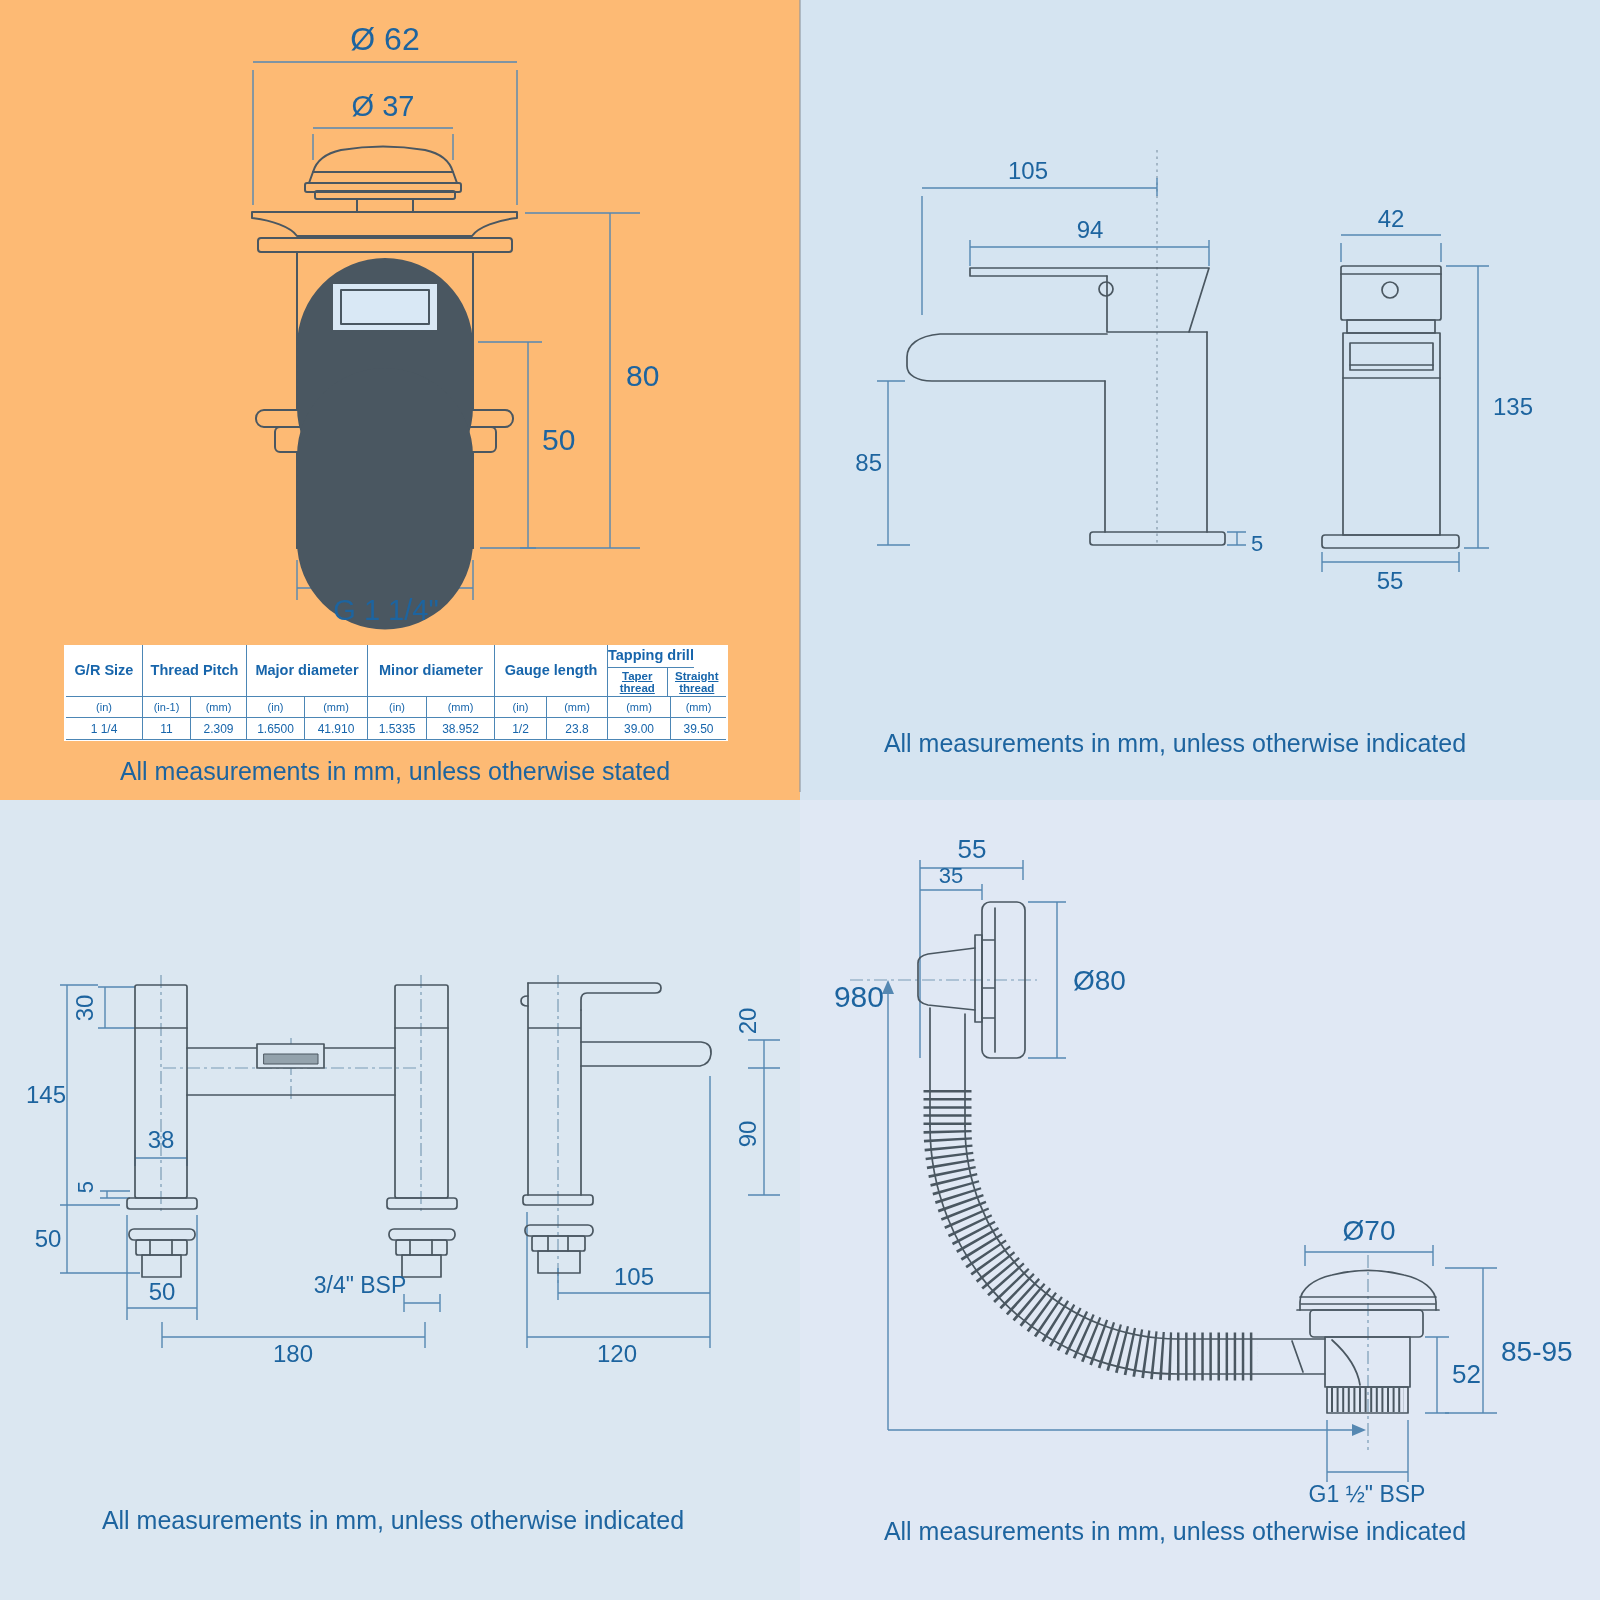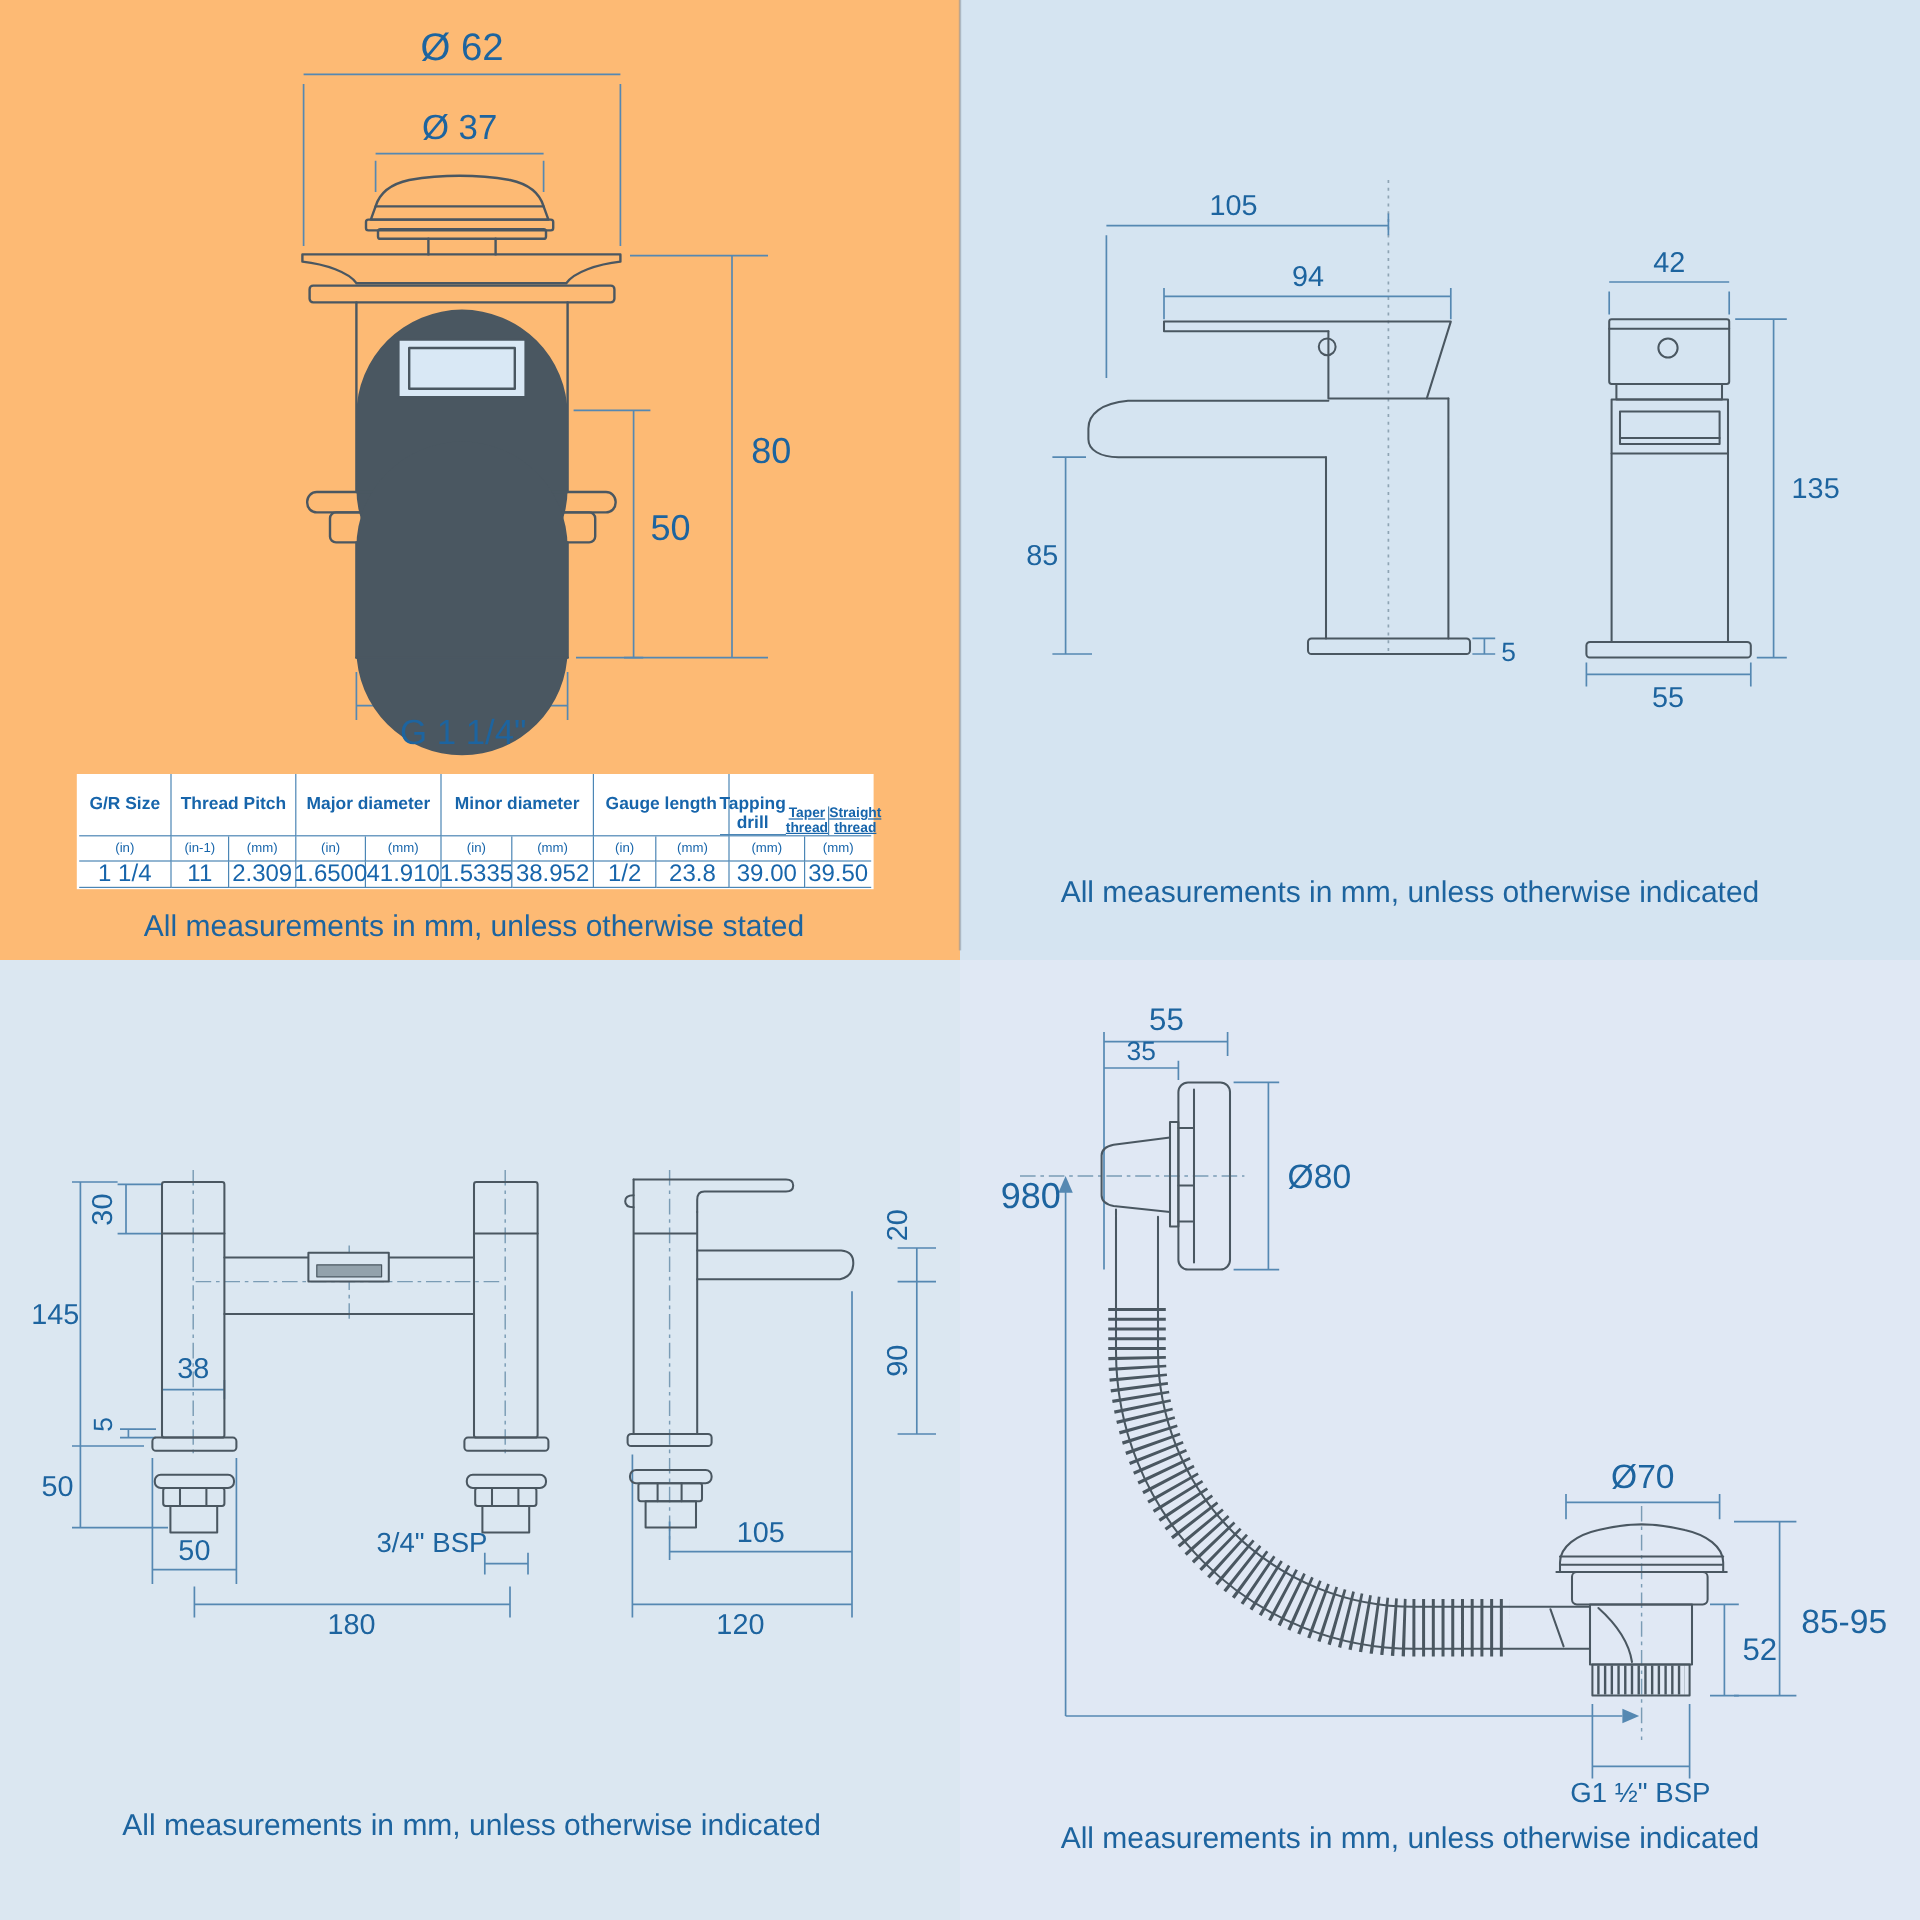--- a/index.html
+++ b/index.html
@@ -27,31 +27,31 @@
   .arr{fill:#5588b2;stroke:none;}
 
   
   .panel{position:absolute;left:64px;top:645px;width:664px;height:96px;background:#ffffff;}
   .tbl{position:absolute;left:66px;top:645px;width:660px;height:95px;display:grid;
        grid-template-columns:77px 48px 56px 58px 63px 59px 68px 52px 61px 63px 55px;
        grid-template-rows:52px 21px 22px;color:#1765ab;}
   .tbl .hc{grid-row:1;display:flex;align-items:center;justify-content:center;text-align:center;
        font-weight:bold;font-size:14.5px;line-height:1.1;border-bottom:1.5px solid #4c86b5;}
   .tbl .gr{border-right:1.5px solid #4c86b5;}
-  .tbl .tap{flex-direction:row;align-items:flex-end;padding:0;}
+  .tbl .tap{flex-direction:column;align-items:flex-start;padding:0;}
   .tbl .tap .tt{flex:0 0 22px;display:flex;align-items:center;justify-content:center;
        border-bottom:1.5px solid #4c86b5;}
   .tbl .tap .subs{flex:1;display:flex;}
   .tbl .tap .subs span{flex:1;display:flex;align-items:center;justify-content:center;
        font-size:11.5px;line-height:1.05;text-align:center;text-decoration:underline;}
   .tbl .tap .subs span:first-child{border-right:1.5px solid #4c86b5;}
   .tbl .uc{grid-row:2;display:flex;align-items:center;justify-content:center;
        font-size:11px;font-weight:normal;border-bottom:1.5px solid #4c86b5;}
   .tbl .vc{grid-row:3;display:flex;align-items:center;justify-content:center;
-       font-size:20px;border-bottom:1.5px solid #4c86b5;}
+       font-size:12px;border-bottom:1.5px solid #4c86b5;}
   .tbl .br1{border-right:1.5px solid #4c86b5;}
 </style>
 </head>
 <body>
 
 <div class="page">
 
   <div class="q" id="q-tl">
     <svg width="800" height="800" viewBox="0 0 800 800">
 

